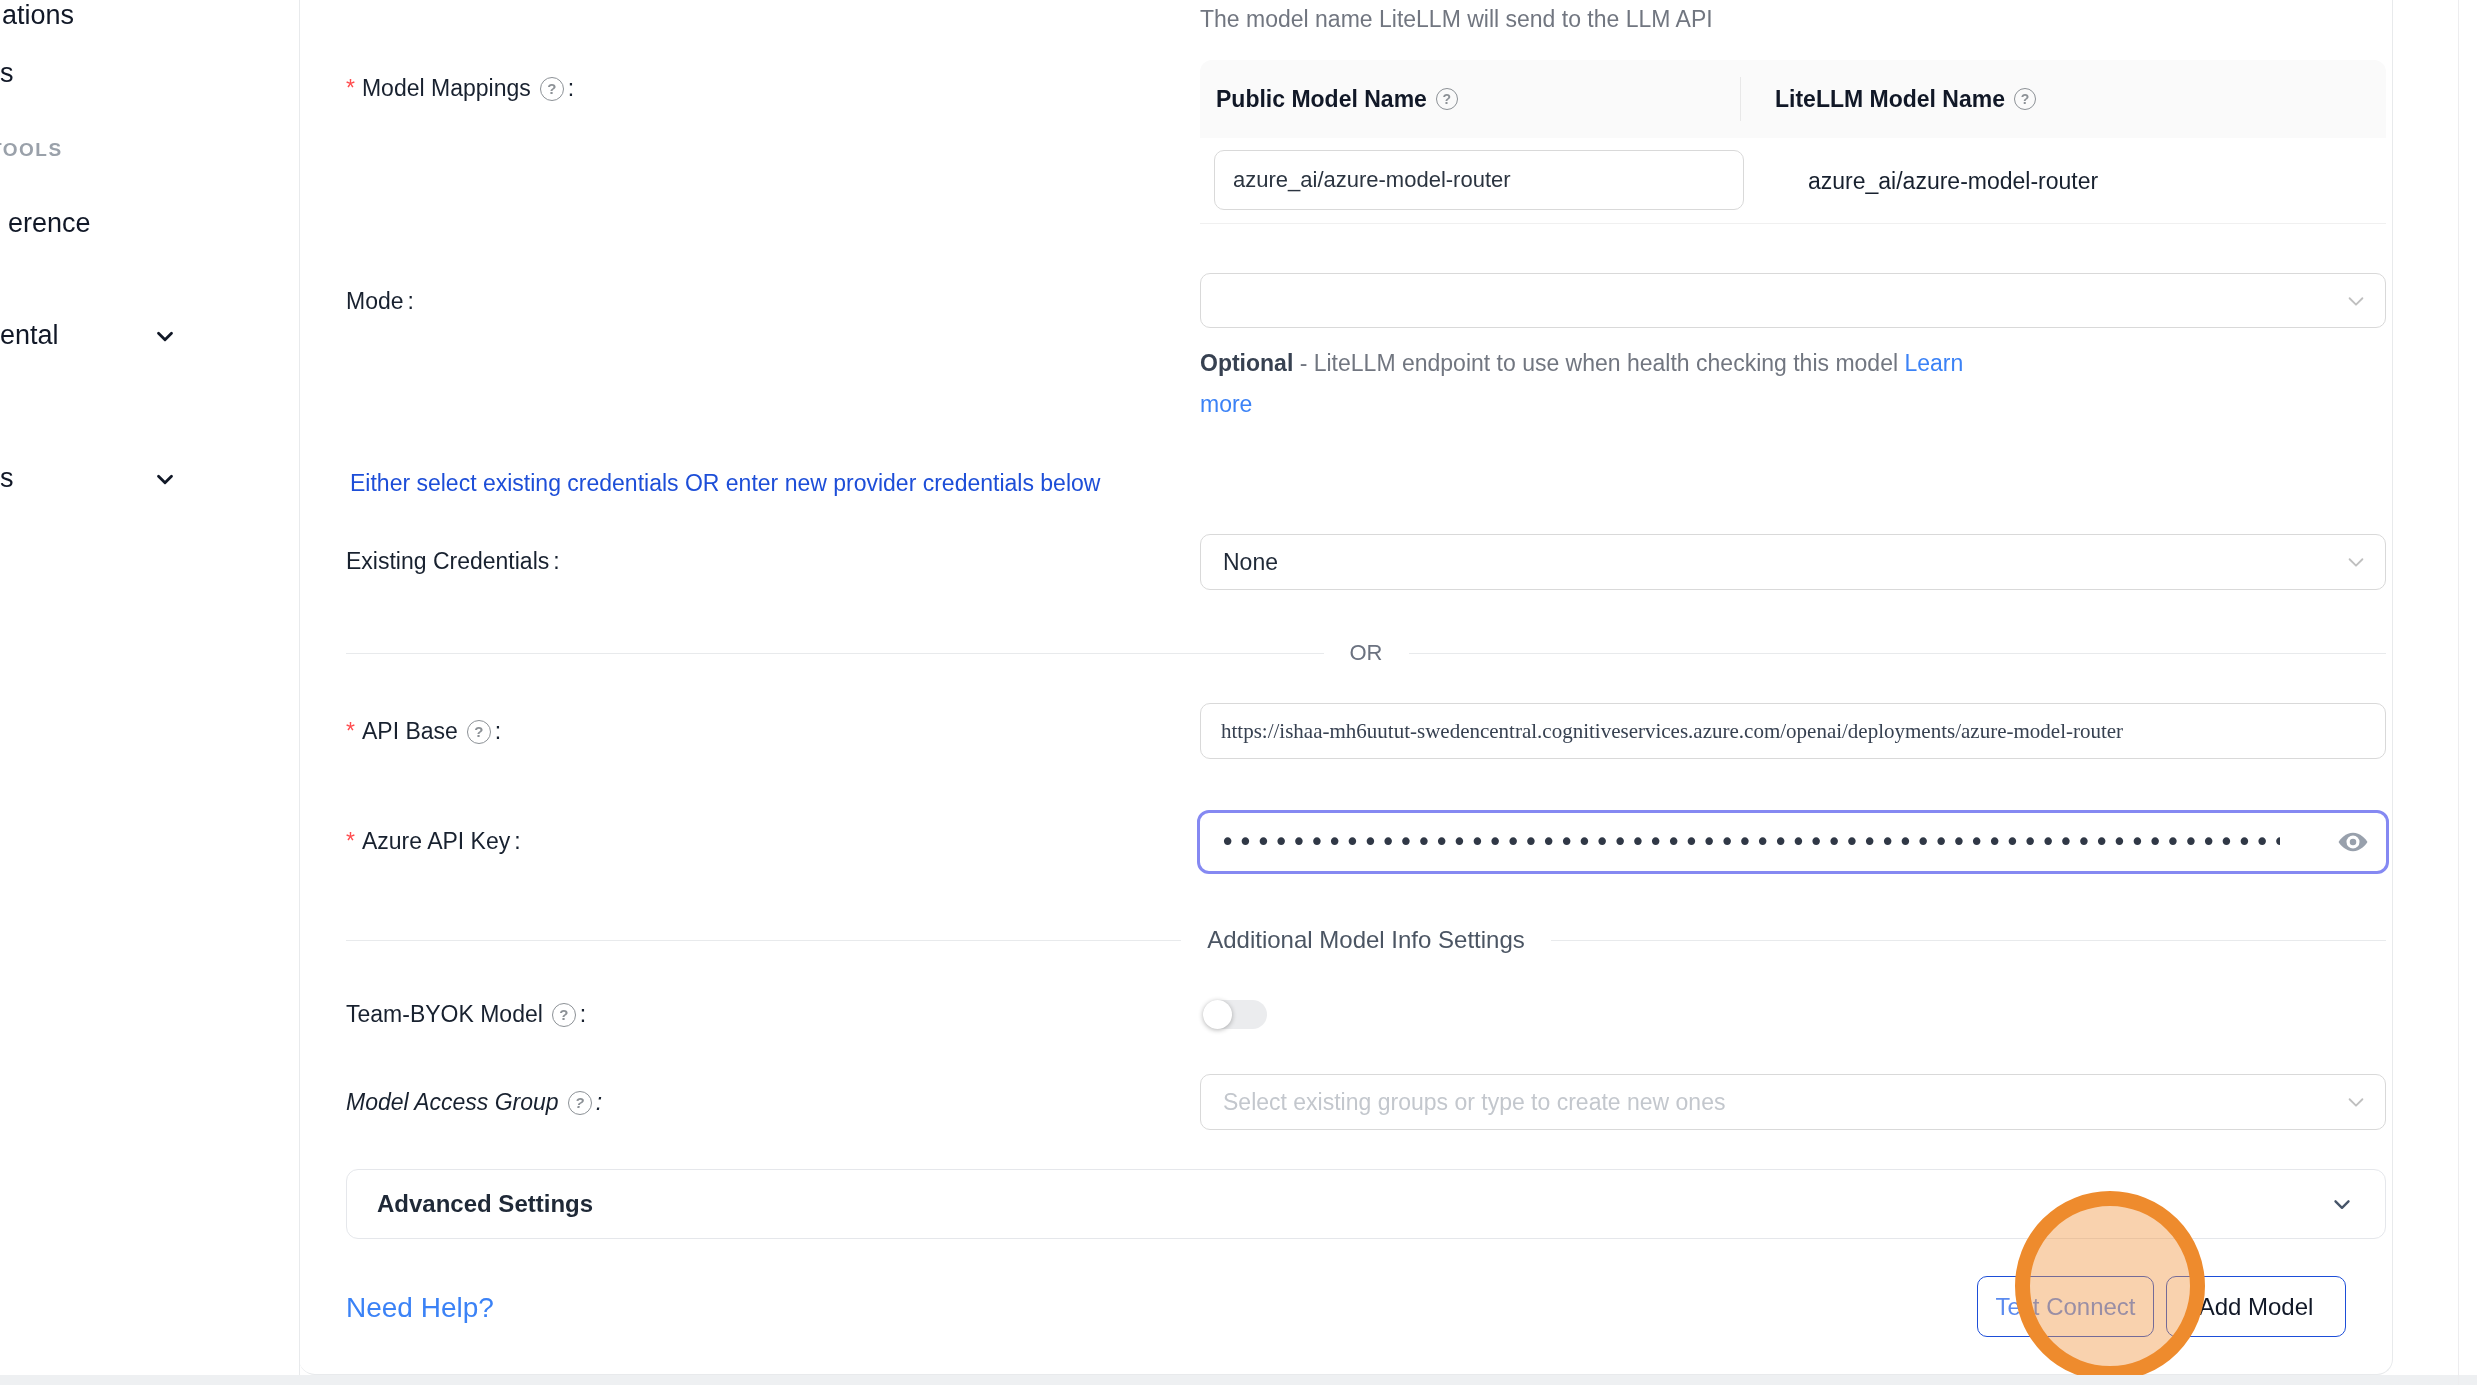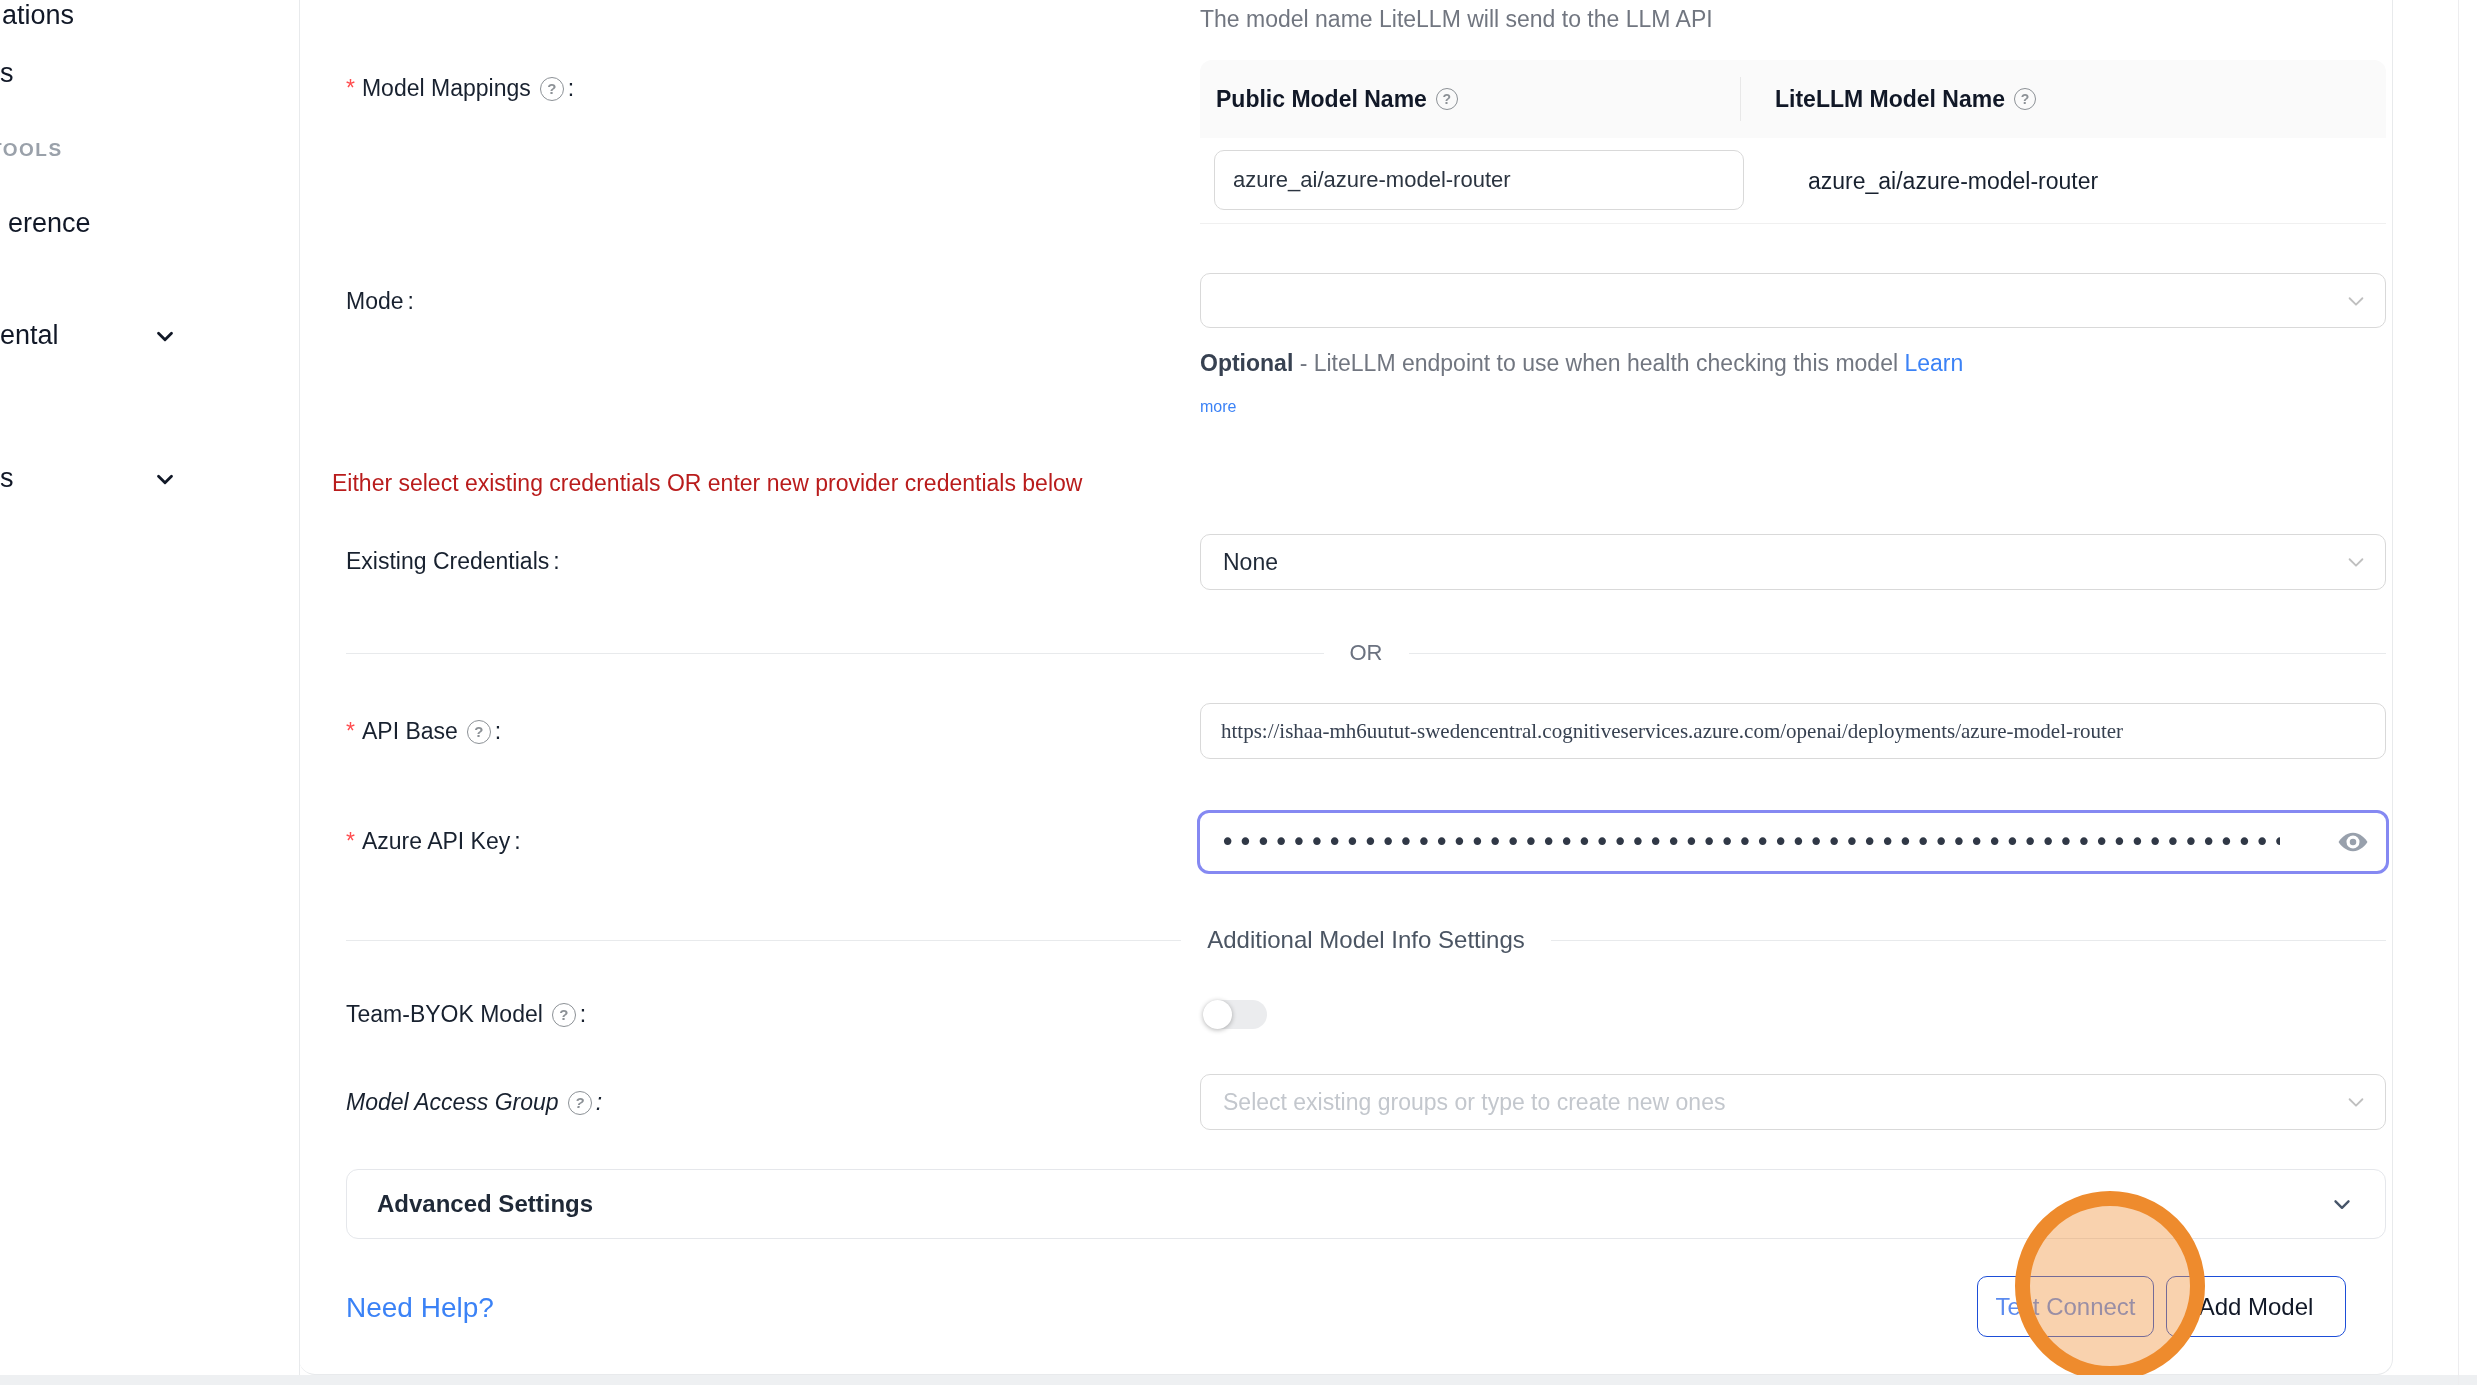--- a/index.html
+++ b/index.html
@@ -151,25 +151,25 @@
         <path d="M5 9l7 7 7-7" fill="none" stroke="#bfbfbf" stroke-width="2" stroke-linecap="round" stroke-linejoin="round"></path>
       </svg>
   </div>
   <div class="abs" style="left:1200px; top:350px; width:920px; font-size:23px; color:#717680;">
     <div>
       <b style="color:#374151;">Optional</b>
       <span>- LiteLLM endpoint to use when health checking this model</span>
       <a class="link" style="font-size:23px; text-decoration:none;">Learn</a>
     </div>
     <div style="margin-top:14px;">
-      <a class="link" style="font-size:16px; text-decoration:none;">more</a>
-    </div>
-  </div>
-
-  <div class="abs nowrap" style="left:332px; top:470px; font-size:23px; color:#b91c1c;">Either select existing credentials OR enter new provider credentials below</div>
+      <a class="link" style="font-size:23px; text-decoration:none;">more</a>
+    </div>
+  </div>
+
+  <div class="abs nowrap" style="left:350px; top:470px; font-size:23px; color:#1d4ed8;">Either select existing credentials OR enter new provider credentials below</div>
 
   <div class="row-label" style="top:548px;">
     <span>Existing Credentials</span>
       <span class="colon"></span>
   </div>
   <div class="control" style="top:534px; height:56px; padding:0 22px; font-size:23px; color:#1f2937;">
     <span>None</span>
     <svg class="sel-chev" width="22" height="22" viewBox="0 0 24 24">
         <path d="M5 9l7 7 7-7" fill="none" stroke="#bfbfbf" stroke-width="2" stroke-linecap="round" stroke-linejoin="round"></path>
       </svg>

